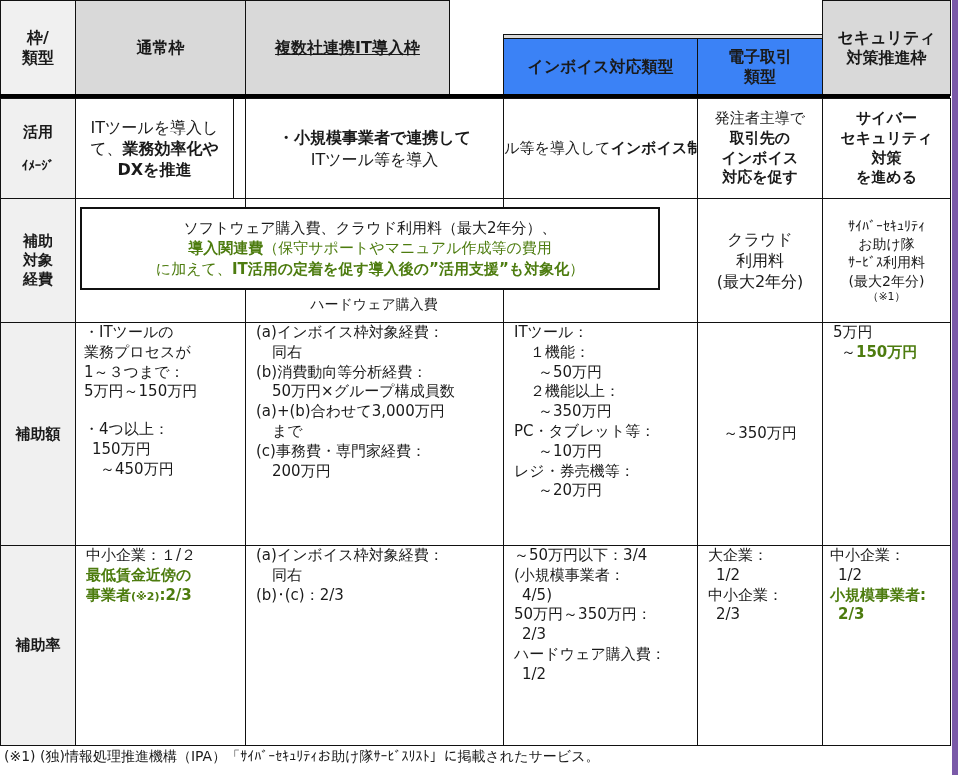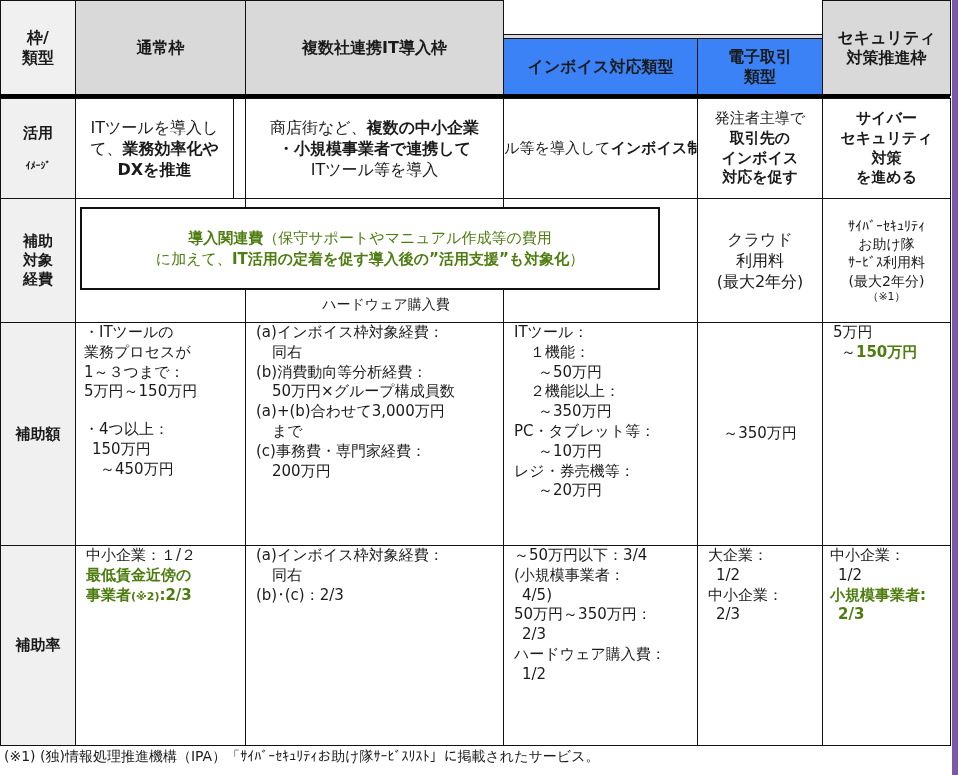--- a/index.html
+++ b/index.html
@@ -28,69 +28,68 @@
   .b { font-weight: bold; }
   .small { font-size: 11px; }
   .thick-line { position: absolute; left: 0; width: 950px; height: 5px; background: #000; top: 94px; }
   .overlay-box {
     position: absolute; left: 80px; top: 207px; width: 580px; height: 83px;
     border: 2px solid #111; background: #fff; box-sizing: border-box;
     display: flex; flex-direction: column; align-items: center; justify-content: center;
     font-size: 15px; line-height: 1.35; text-align: center;
   }
   .hw-label { position: absolute; left: 245px; top: 292px; width: 258px; height: 26px;
-    display: flex; align-items: center; justify-content: center; font-size: 14px; padding-left: 12px; }
+    display: flex; align-items: center; justify-content: center; font-size: 14px; }
   .footnote { position: absolute; left: 4px; top: 748px; font-size: 14px; white-space: nowrap; }
   .line { display: block; white-space: nowrap; }
   .ind1 { padding-left: 8px; }
   .ind2 { padding-left: 16px; }
   .ind3 { padding-left: 24px; }
 </style>
 </head>
 <body>
 
 <div class="right-strip"></div>
 
 <div class="cell rowlabel" style="left:0;top:0;width:76px;height:96px;flex-direction:column;font-size:16px;">
   <span class="line">枠/</span>
   <span class="line">類型</span>
 </div>
 <div class="cell hdr" style="left:75px;top:0;width:171px;height:96px;">
   <span>通常枠</span>
 </div>
-<div class="cell hdr" style="left:245px;top:0;width:259px;height:96px;">
+<div class="cell hdr" style="left:245px;top:0;width:205px;height:96px;text-decoration:underline;">
   <span>複数社連携IT導入枠</span>
 </div>
 <div class="cell hdr" style="left:503px;top:0;width:320px;height:39px;margin-top:34px;">
   <span>インボイス枠</span>
 </div>
 <div class="cell hdr-sub" style="left:503px;top:38px;width:195px;height:58px;">
   <span>インボイス対応類型</span>
 </div>
 <div class="cell hdr-sub" style="left:697px;top:38px;width:126px;height:58px;flex-direction:column;line-height:1.25;">
   <span class="line">電子取引</span>
   <span class="line">類型</span>
 </div>
 <div class="cell hdr" style="left:822px;top:0;width:129px;height:96px;flex-direction:column;line-height:1.25;">
   <span class="line">セキュリティ</span>
   <span class="line">対策推進枠</span>
 </div>
 <div class="thick-line"></div>
 
 <div class="cell rowlabel" style="left:0;top:98px;width:76px;height:101px;flex-direction:column;">
   <span class="line">活用</span>
-  <span class="line" style="font-size:10px;margin-top:17px;">ｲﾒｰｼﾞ</span>
+  <span class="line" style="font-size:13px;margin-top:17px;">ｲﾒｰｼﾞ</span>
 </div>
 <div class="cell body" style="left:75px;top:98px;width:159px;height:101px;flex-direction:column;font-size:16px;">
   <span class="line">ITツールを導入し</span>
   <span class="line"><span>て、</span><span class="b">業務効率化や</span></span>
   <span class="line b">DXを推進</span>
 </div>
 <div class="cell body" style="left:245px;top:98px;width:259px;height:101px;flex-direction:column;font-size:16px;">
-  <span class="line"><span>商店街など、</span><span class="b">複数の中小企業</span></span>
   <span class="line b">・小規模事業者で連携して</span>
   <span class="line"><span>ITツール等を</span><span>導入</span></span>
 </div>
 <div class="cell body" style="left:503px;top:98px;width:211px;height:101px;padding-left:6px;">
   <span class="line">ITツール等を導入して</span>
   <span class="line b">インボイス制度に対応</span>
 </div>
 <div class="cell body" style="left:697px;top:98px;width:126px;height:101px;flex-direction:column;">
   <span class="line">発注者主導で</span>
   <span class="line b">取引先の</span>
@@ -118,20 +117,21 @@
   <span class="line">(最大2年分)</span>
 </div>
 <div class="cell body" style="left:822px;top:198px;width:129px;height:125px;flex-direction:column;font-size:14px;line-height:1.3;">
   <span class="line">ｻｲﾊﾞｰｾｷｭﾘﾃｨ</span>
   <span class="line">お助け隊</span>
   <span class="line">ｻｰﾋﾞｽ利用料</span>
   <span class="line">(最大2年分)</span>
   <span class="line small">（※1）</span>
 </div>
 <div class="overlay-box">
+  <span class="line">ソフトウェア購入費、クラウド利用料（最大2年分）、</span>
   <span class="line red"><span class="b">導入関連費</span><span>（保守サポートやマニュアル作成等の費用</span></span>
   <span class="line red"><span>に加えて、</span><span class="b">IT活用の定着を促す導入後の”活用支援”も対象化</span><span>）</span></span>
 </div>
 <div class="hw-label">ハードウェア購入費</div>
 
 <div class="cell rowlabel" style="left:0;top:322px;width:76px;height:224px;align-items:center;">
   <span>補助額</span>
 </div>
 <div class="cell body left" style="left:75px;top:322px;width:171px;height:224px;flex-direction:column;align-items:flex-start;padding-left:8px;">
   <span class="line">・ITツールの</span>

